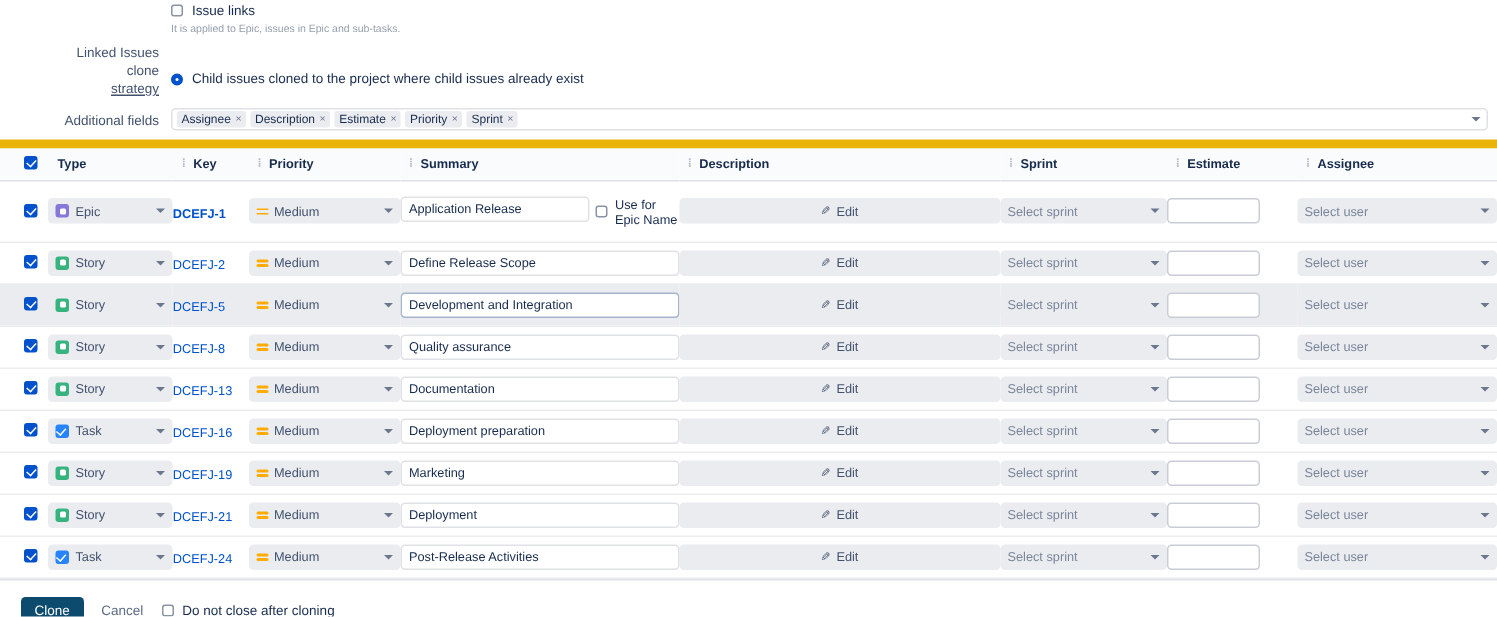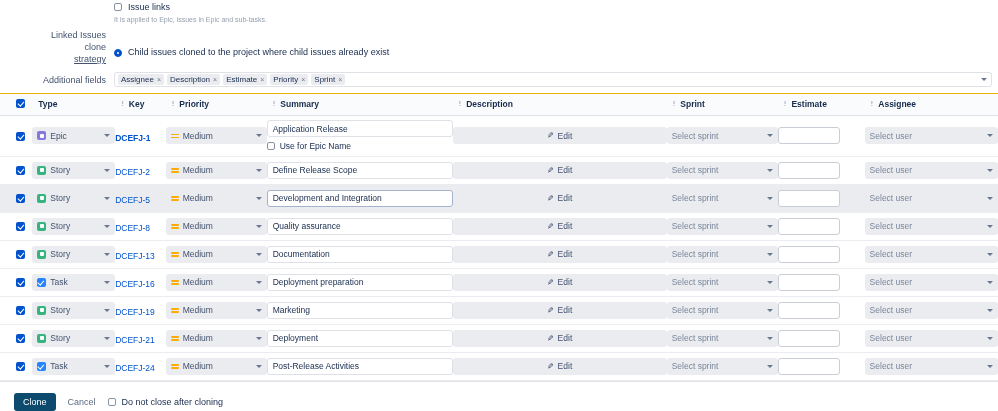--- a/index.html
+++ b/index.html
@@ -116,21 +116,21 @@
     right: 4px;
     width: 0; height: 0;
     border-left: 3px solid transparent;
     border-right: 3px solid transparent;
     border-top: 3px solid #6b778c;
   }
 
   
   .table-wrap {
     margin-top: 6px;
-    border-top: 1px solid #eab308;
+    border-top: 6px solid #eab308;
     border-bottom: 1px solid #dfe1e6;
     background: #fff;
   }
   table.grid {
     width: 998px;
     border-collapse: collapse;
     table-layout: fixed;
   }
   table.grid th {
     font-size: 8.5px;
@@ -265,21 +265,21 @@
     height: 17px;
     display: flex;
     align-items: center;
     padding: 0 5px;
     font-size: 8.5px;
     color: #172b4d;
     width: 100%;
   }
   .text-input.focused { border-color: #a5b4cc; }
 
-  .summary-stack { display: flex; flex-direction: column; gap: 4px; }
+  .summary-stack { display: flex; flex-direction: row; gap: 4px; }
   .epic-name-line {
     display: flex; align-items: center; gap: 5px;
     font-size: 8.5px; color: #172b4d;
   }
 
   .desc-btn {
     background: #ebecf0;
     border-radius: 3px;
     height: 17px;
     display: flex;

